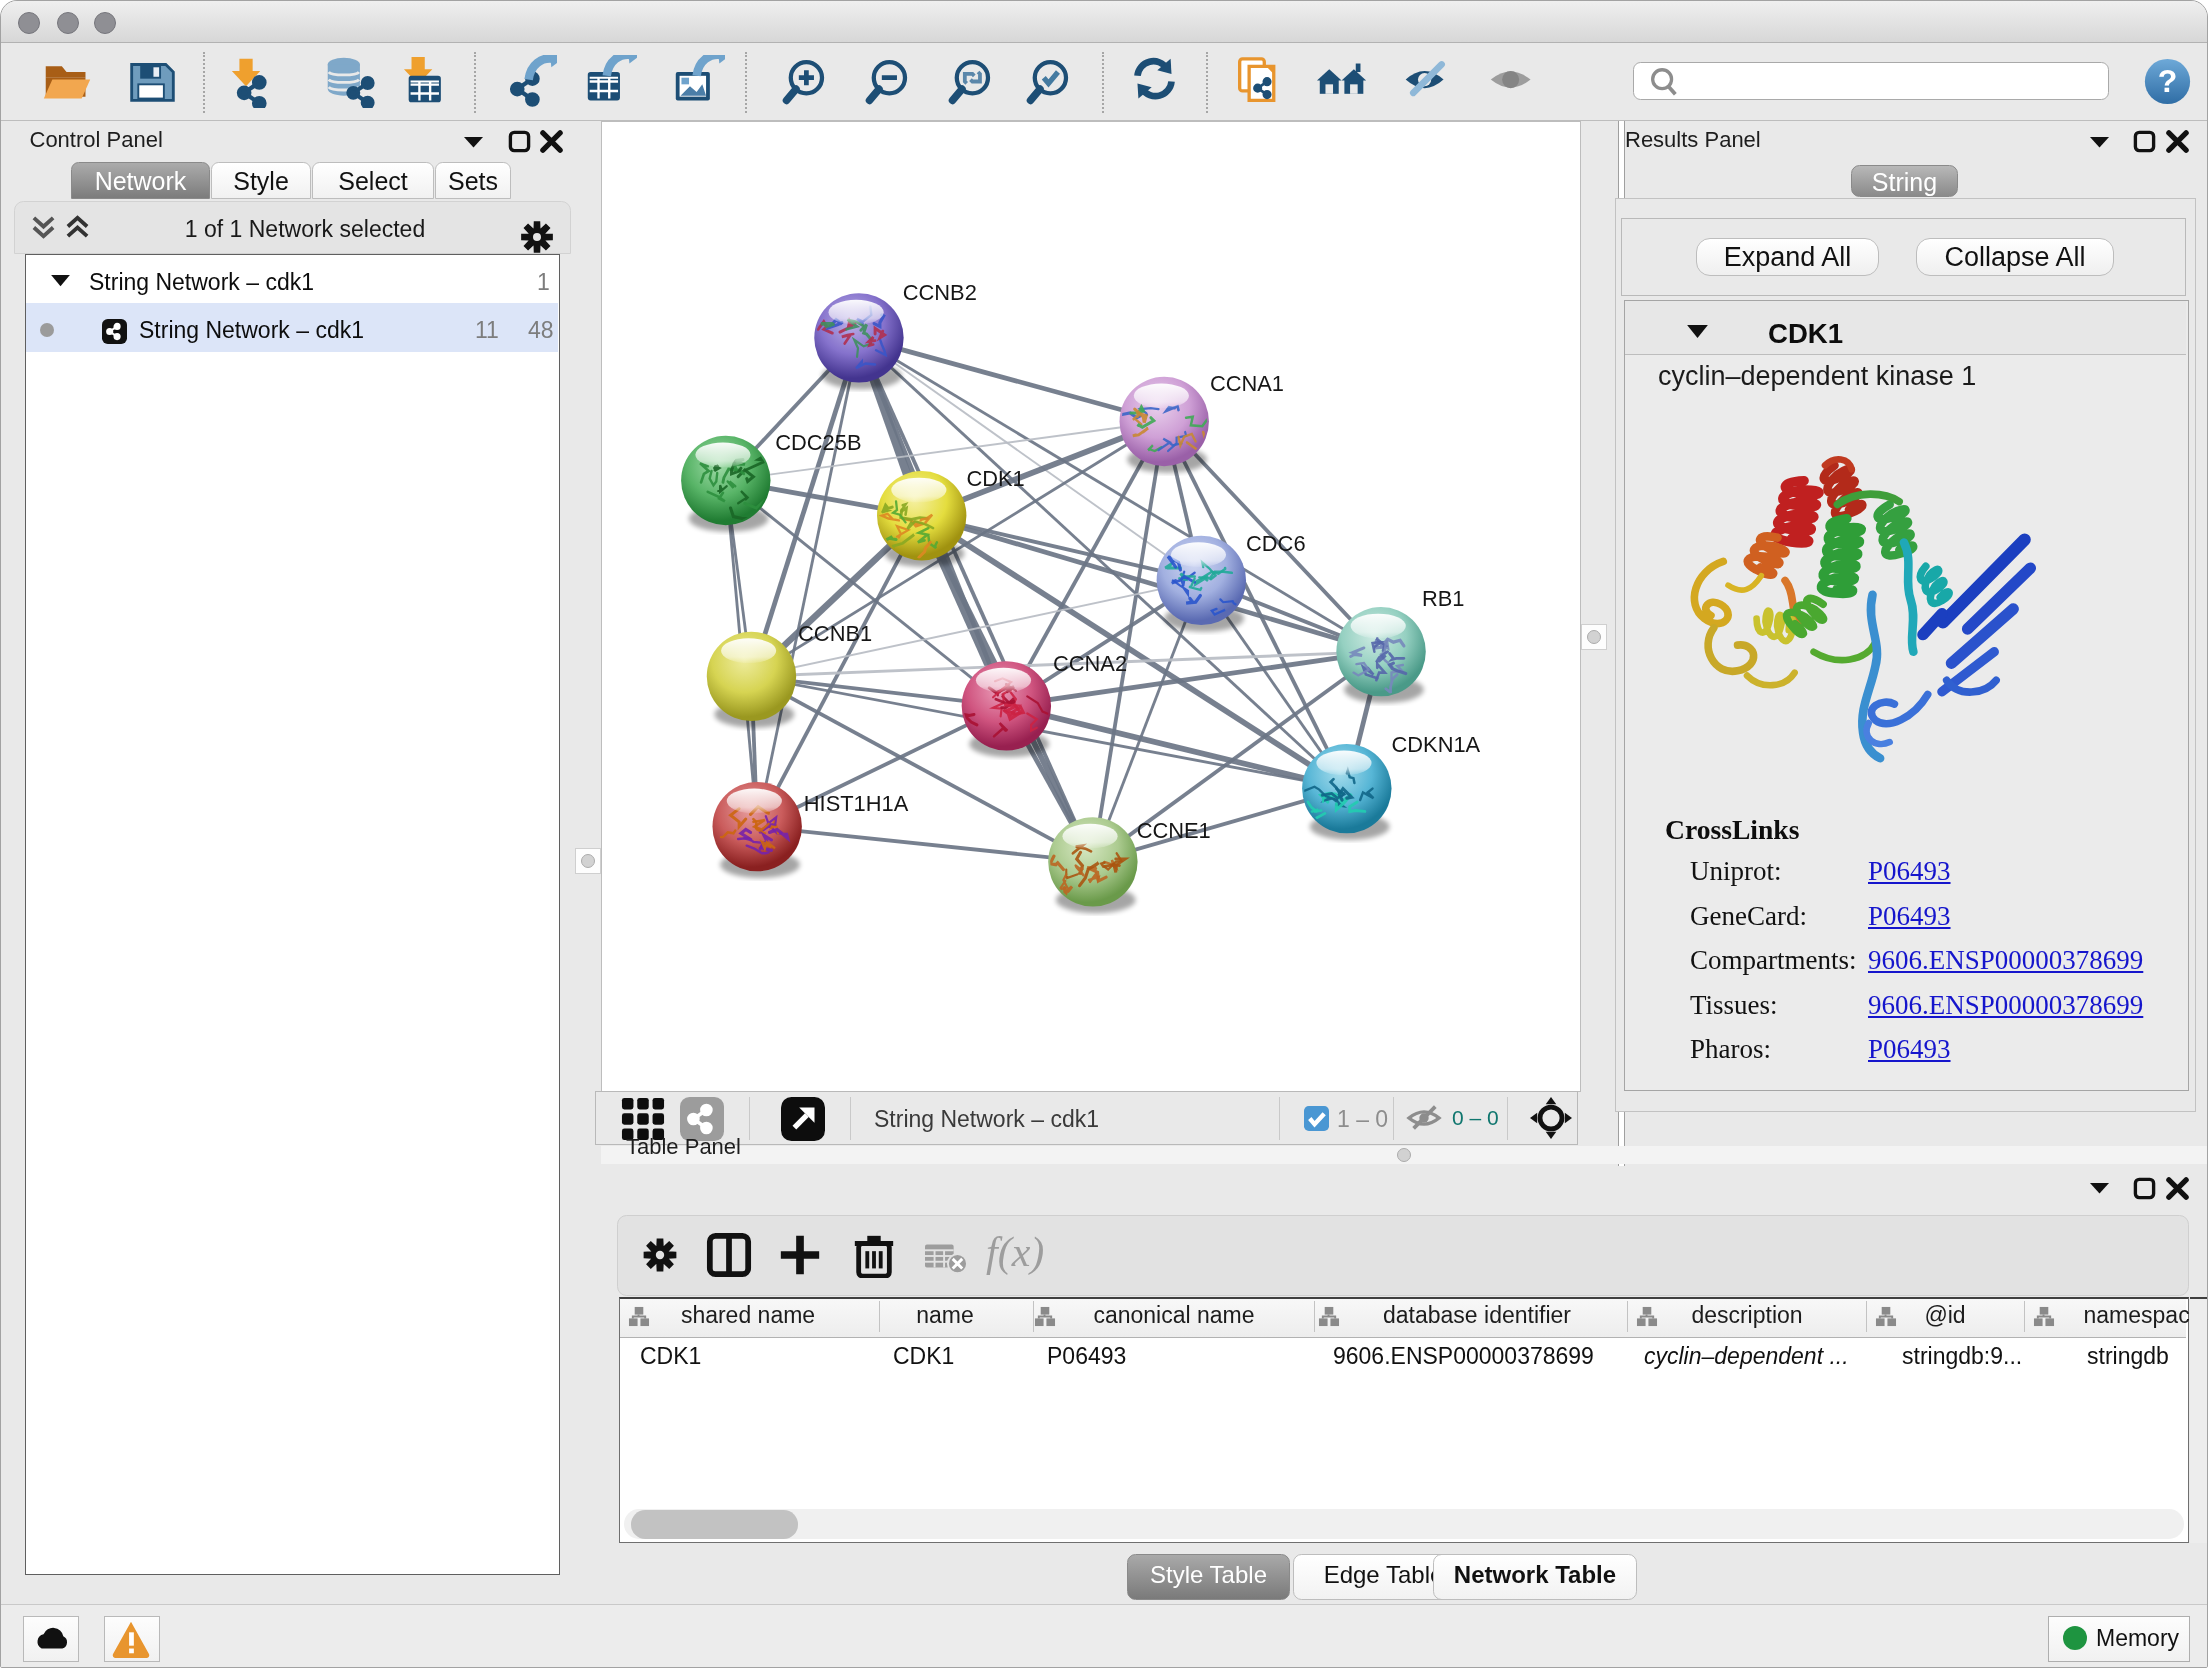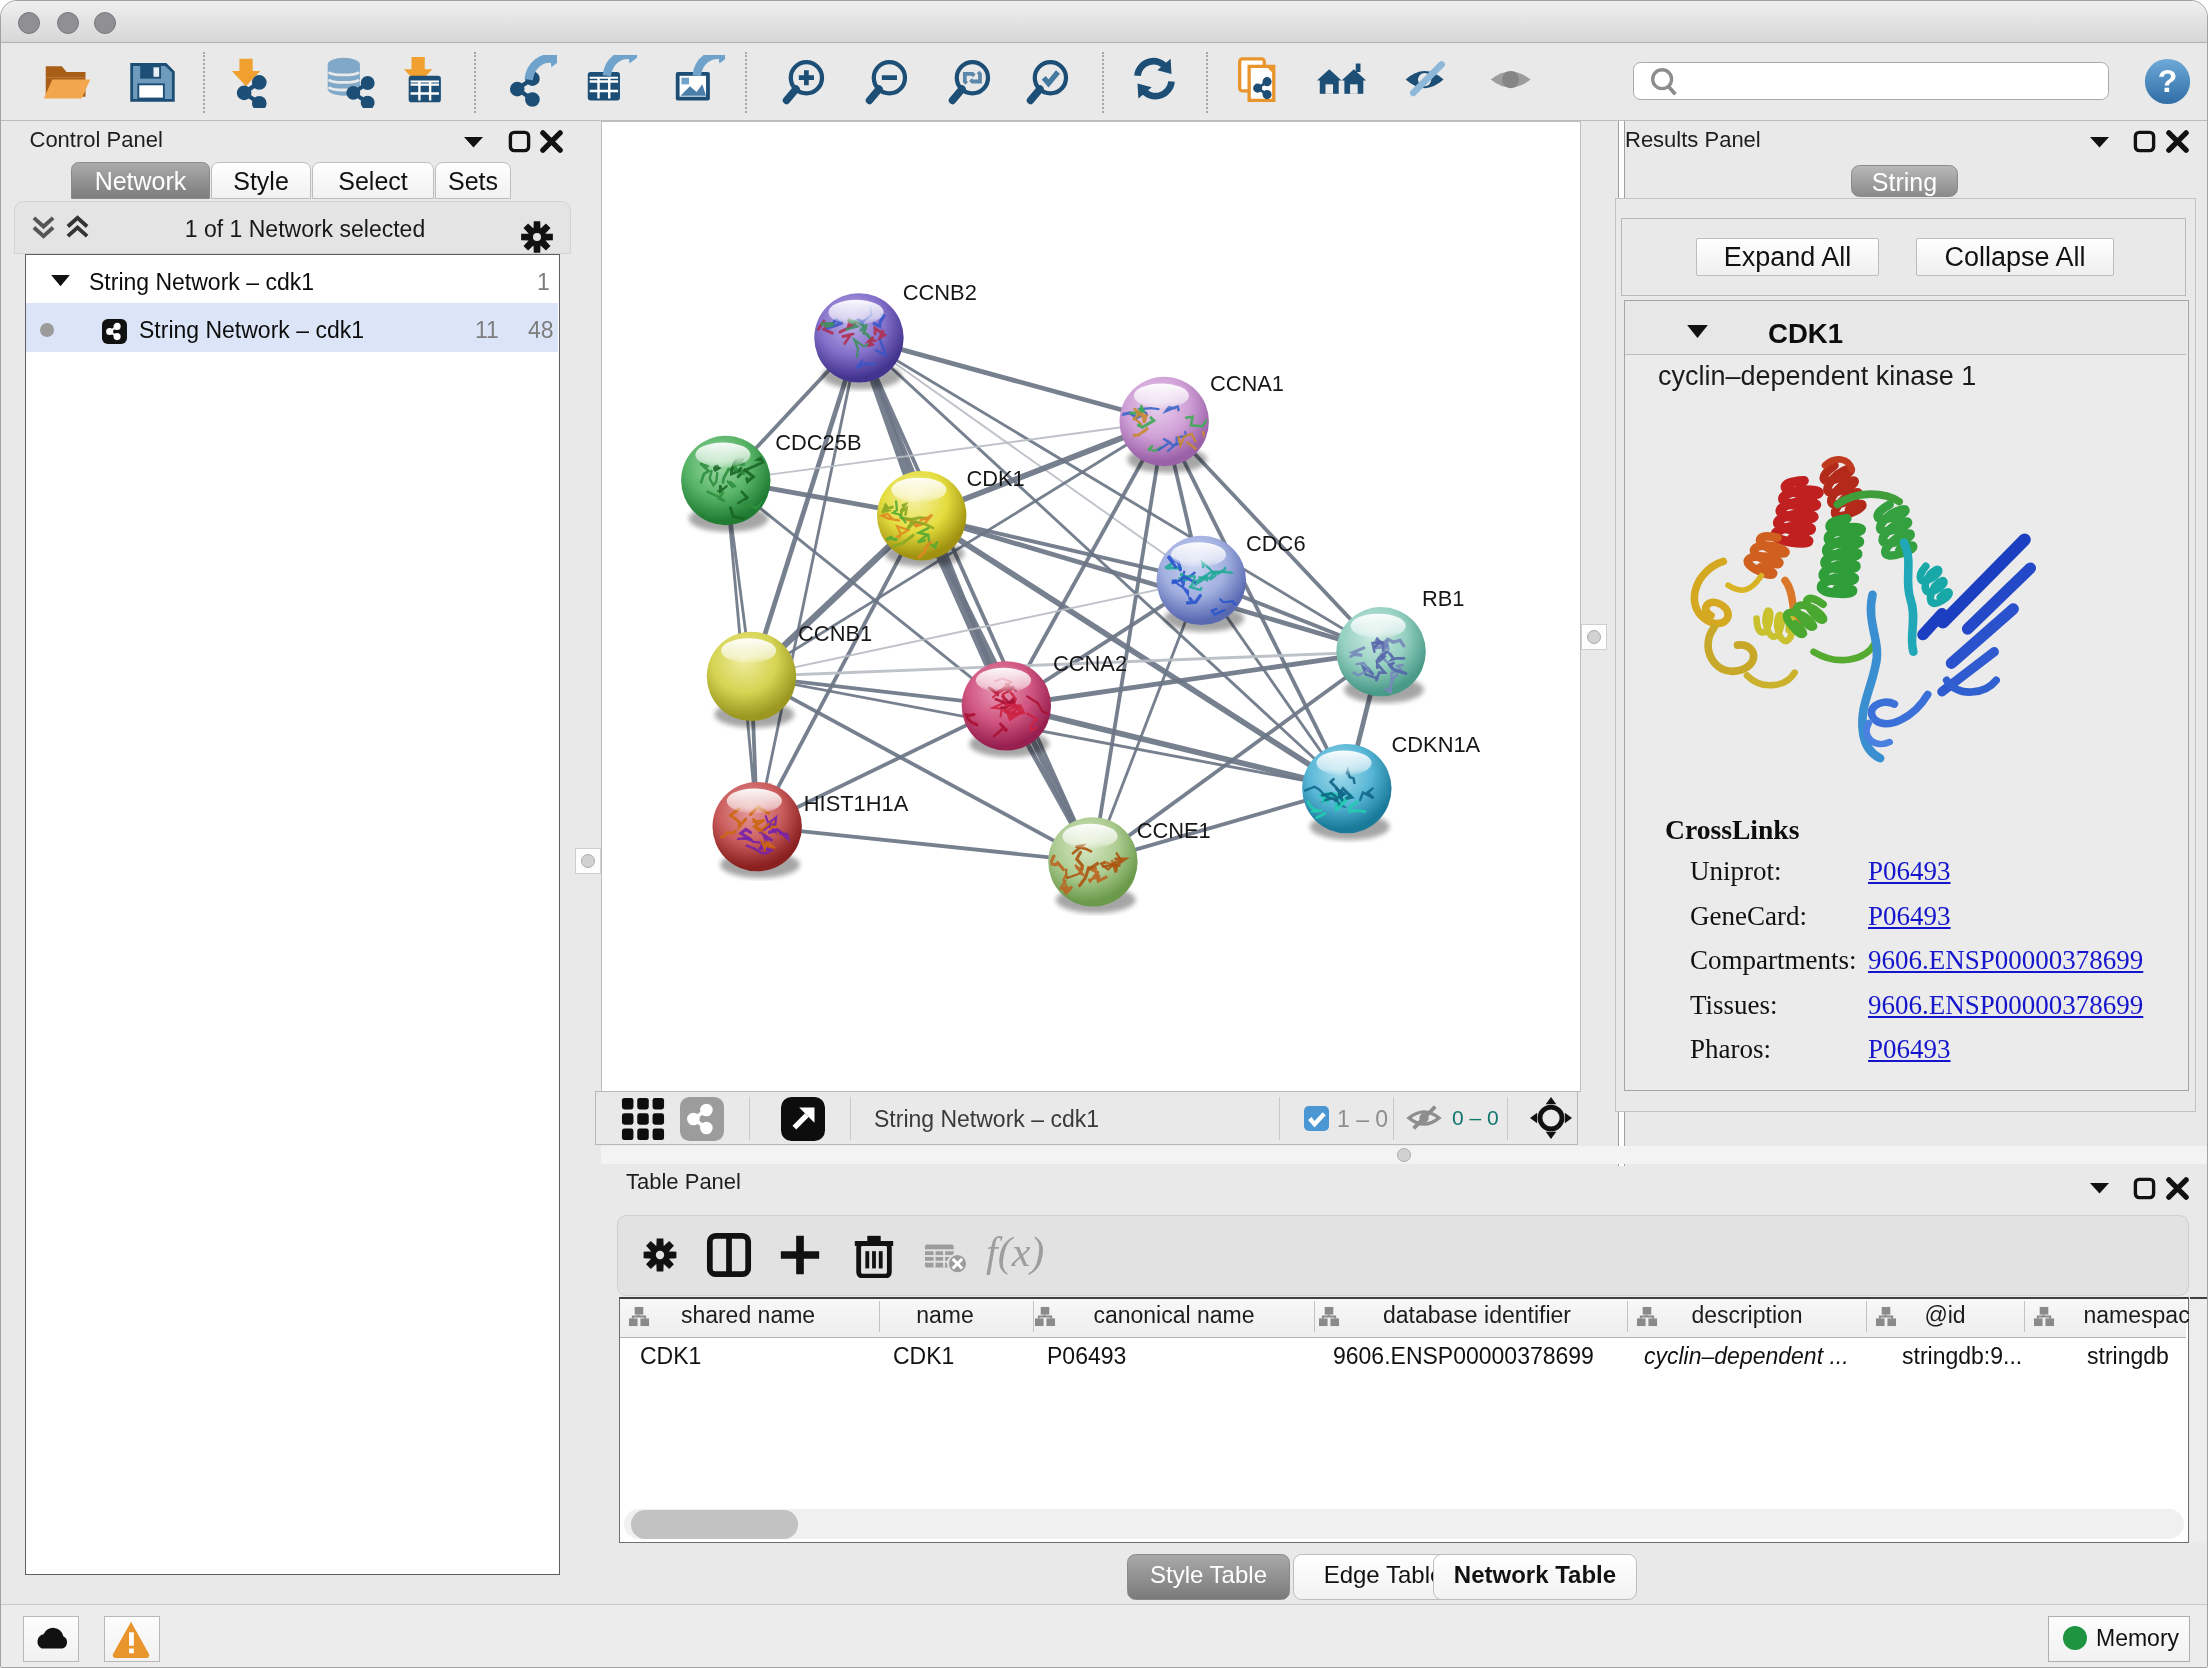--- a/index.html
+++ b/index.html
@@ -14,21 +14,21 @@
 #searchbox{left:1632px;top:61px;width:476px;height:38px;background:#fff;border:1.9px solid #a9a9a9;border-radius:7.6px;}
 .pnltitle{font-size:22px;color:#1d1d1d;}
 
 .tab{top:161px;height:37px;font-size:25px;text-align:center;border:1px solid #bdbdbd;border-radius:7.6px 7.6px 0 0;background:linear-gradient(#ffffff,#f1f1f1);color:#111;padding-top:3.8px;}
 .tabsel{background:linear-gradient(#ababab,#7c7c7c);color:#fff;border-color:#8a8a8a;}
 #subhdr{left:13.3px;top:200px;width:557px;height:53px;background:#e4e4e4;border:1px solid #d2d2d2;border-radius:9.5px 9.5px 0 0;}
 #netlist{left:24px;top:253px;width:535px;height:1321px;background:#fff;border:1.9px solid #5f5f5f;}
 .row2{position:absolute;left:0;top:48px;width:532px;height:49px;background:#dce5f8;}
 
 #respanel{left:1614px;top:197px;width:581px;height:914px;background:#e9e9e9;border:1px solid #c2c2c2;}
-.btn{background:linear-gradient(#ffffff,#efefef);border:1.9px solid #bdbdbd;border-radius:2px;font-size:27px;color:#111;text-align:center;}
+.btn{background:linear-gradient(#ffffff,#efefef);border:1.9px solid #bdbdbd;border-radius:14px;font-size:27px;color:#111;text-align:center;}
 #cdkpanel{left:1623px;top:299px;width:565px;height:791px;background:#ebebeb;border:1.9px solid #a5a5a5;}
 #cdkhdr{position:absolute;left:0;top:0;width:561px;height:54px;background:#e7e7e7;border-bottom:1px solid #bdbdbd;}
 .serif{font-family:"Liberation Serif",serif;}
 .xlink{color:#1515cc;text-decoration:underline;}
 
 #tbltoolbar{left:616px;top:1214px;width:1572px;height:81px;background:#e2e2e2;border:1px solid #cfcfcf;border-radius:9.5px;}
 #tbl{left:618px;top:1296px;width:1570px;height:246px;background:#fff;border:1.9px solid #6f6f6f;border-top:2.9px solid #3f3f3f;}
 #tblhdr{position:absolute;left:0;top:0;width:1566px;height:39px;background:linear-gradient(#f8f8f8,#ededed);border-bottom:1px solid #b2b2b2;}
 .colsep{position:absolute;top:3.8px;width:1px;height:31px;background:#c3c3c3;}
 .hcell{position:absolute;top:4.8px;font-size:23px;color:#1c1c1c;}
@@ -720,21 +720,21 @@
 <div class="abs serif" style="left:1689px;top:855px;font-size:27px;color:#111;">Uniprot:</div>
 <div class="abs serif xlink" style="left:1867px;top:855px;font-size:27px;">P06493</div>
 <div class="abs serif" style="left:1689px;top:900px;font-size:27px;color:#111;">GeneCard:</div>
 <div class="abs serif xlink" style="left:1867px;top:900px;font-size:27px;">P06493</div>
 <div class="abs serif" style="left:1689px;top:944px;font-size:27px;color:#111;">Compartments:</div>
 <div class="abs serif xlink" style="left:1867px;top:944px;font-size:27px;">9606.ENSP00000378699</div>
 <div class="abs serif" style="left:1689px;top:989px;font-size:27px;color:#111;">Tissues:</div>
 <div class="abs serif xlink" style="left:1867px;top:989px;font-size:27px;">9606.ENSP00000378699</div>
 <div class="abs serif" style="left:1689px;top:1033px;font-size:27px;color:#111;">Pharos:</div>
 <div class="abs serif xlink" style="left:1867px;top:1033px;font-size:27px;">P06493</div>
-<div class="abs pnltitle" style="left:625px;top:1168px;text-align:center;">Table Panel</div>
+<div class="abs pnltitle" style="left:625px;top:1133px;text-align:center;">Table Panel</div>
 <svg class="abs" style="left:2088px;top:1180px;" width="21" height="14.3" viewBox="0 0 22 15">
       <path d="M1,2 h20 l-10,11 z" fill="#111"></path>
     </svg>
     <svg class="abs" style="left:2132px;top:1176px;" width="23" height="23" viewBox="0 0 24 24">
       <rect x="2.5" y="2.5" width="19" height="19" rx="4" fill="none" stroke="#111" stroke-width="3.5"></rect>
     </svg>
     <svg class="abs" style="left:2165px;top:1176px;" width="23" height="23" viewBox="0 0 24 24">
       <path d="M3,3 L21,21 M21,3 L3,21" stroke="#111" stroke-width="5.5" stroke-linecap="round"></path>
     </svg>
 <div class="abs" id="tbltoolbar"></div>

